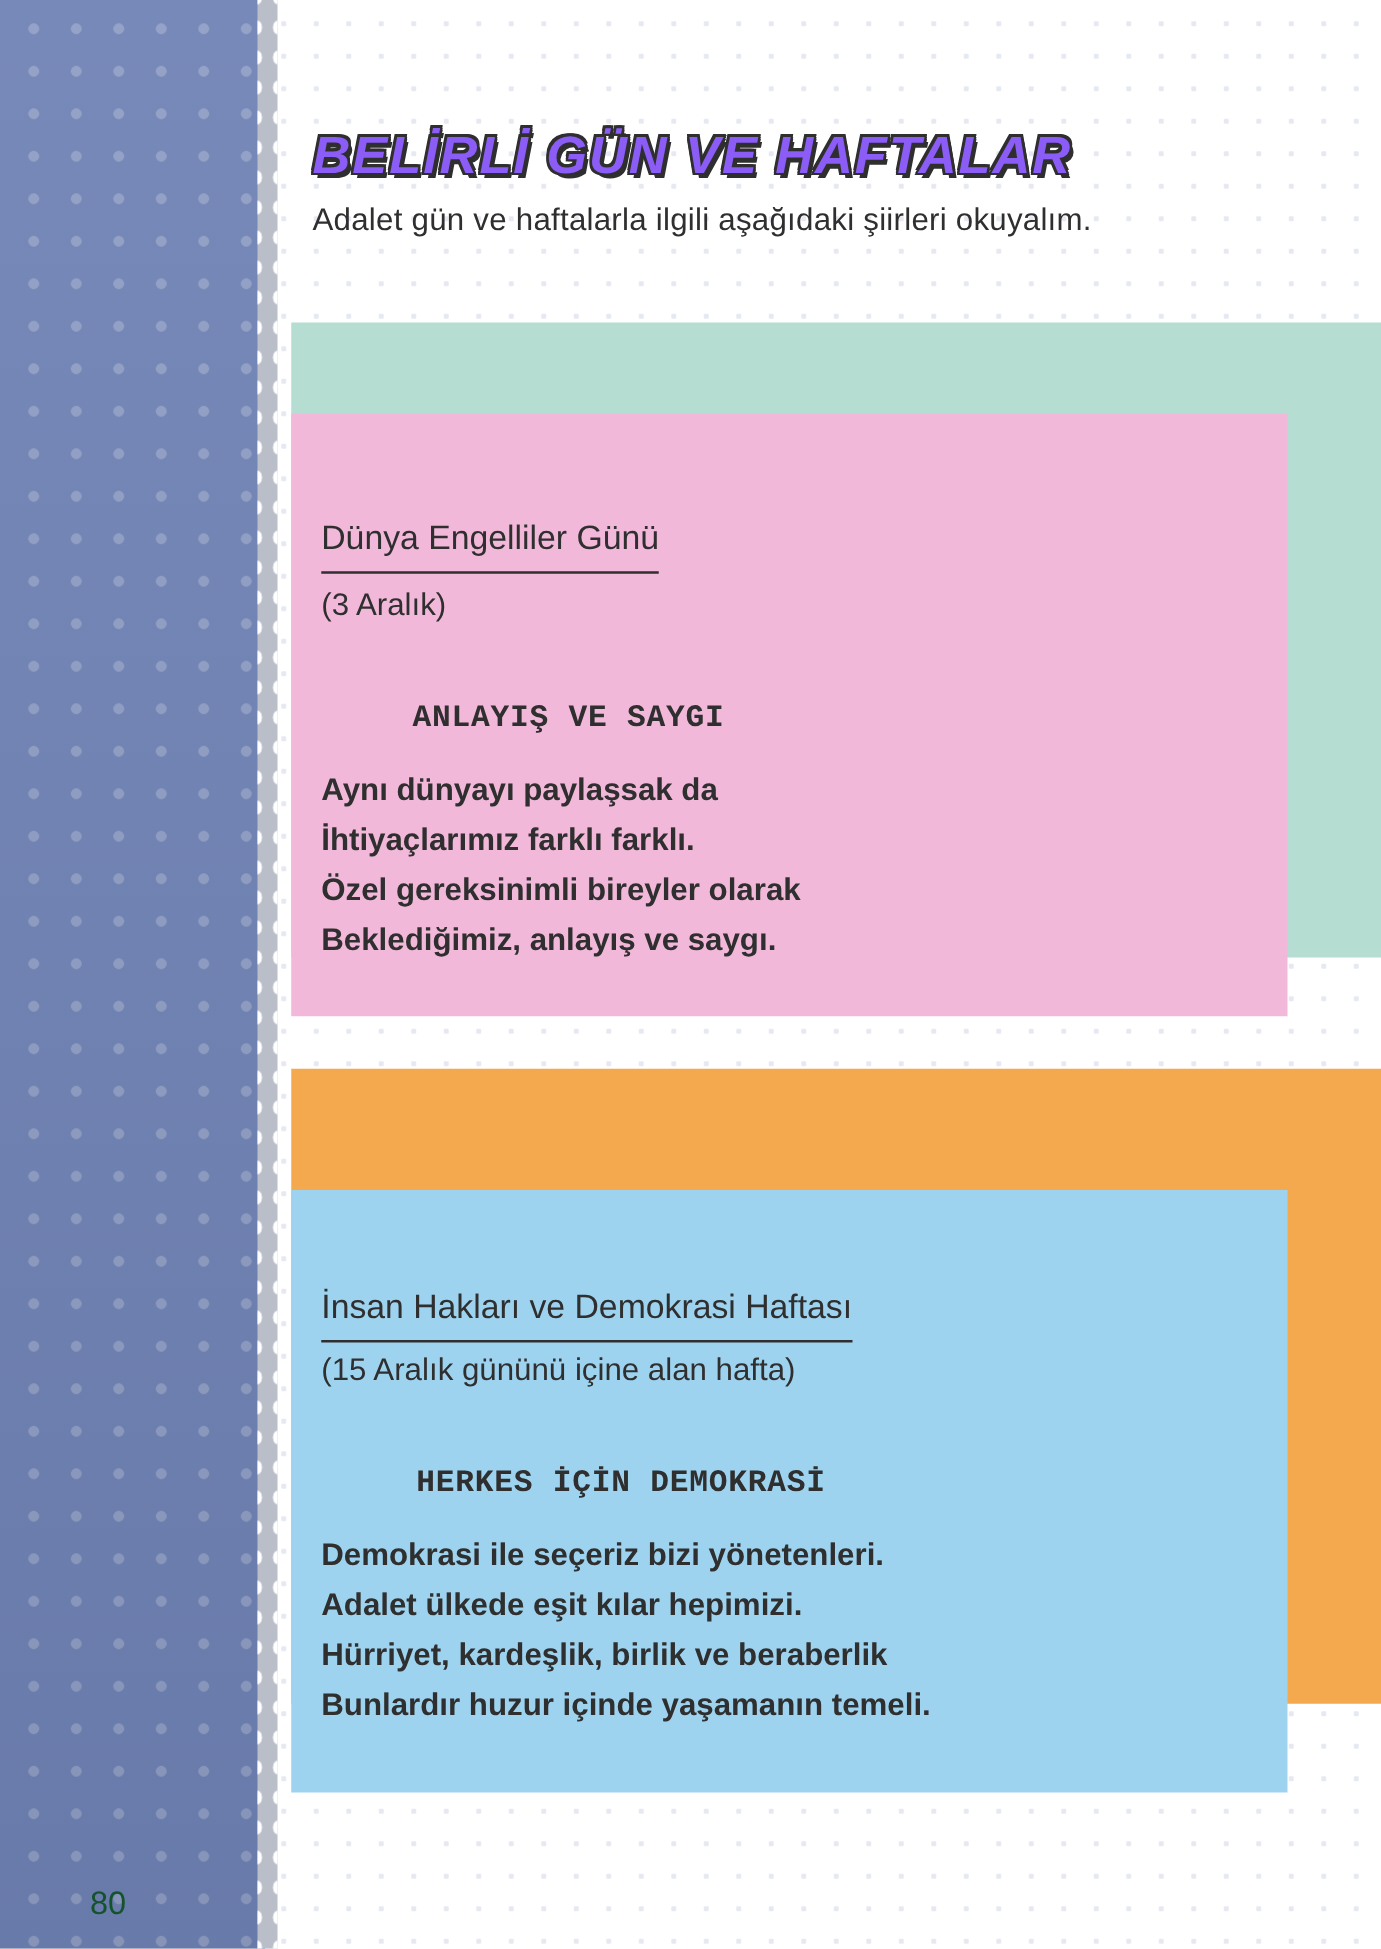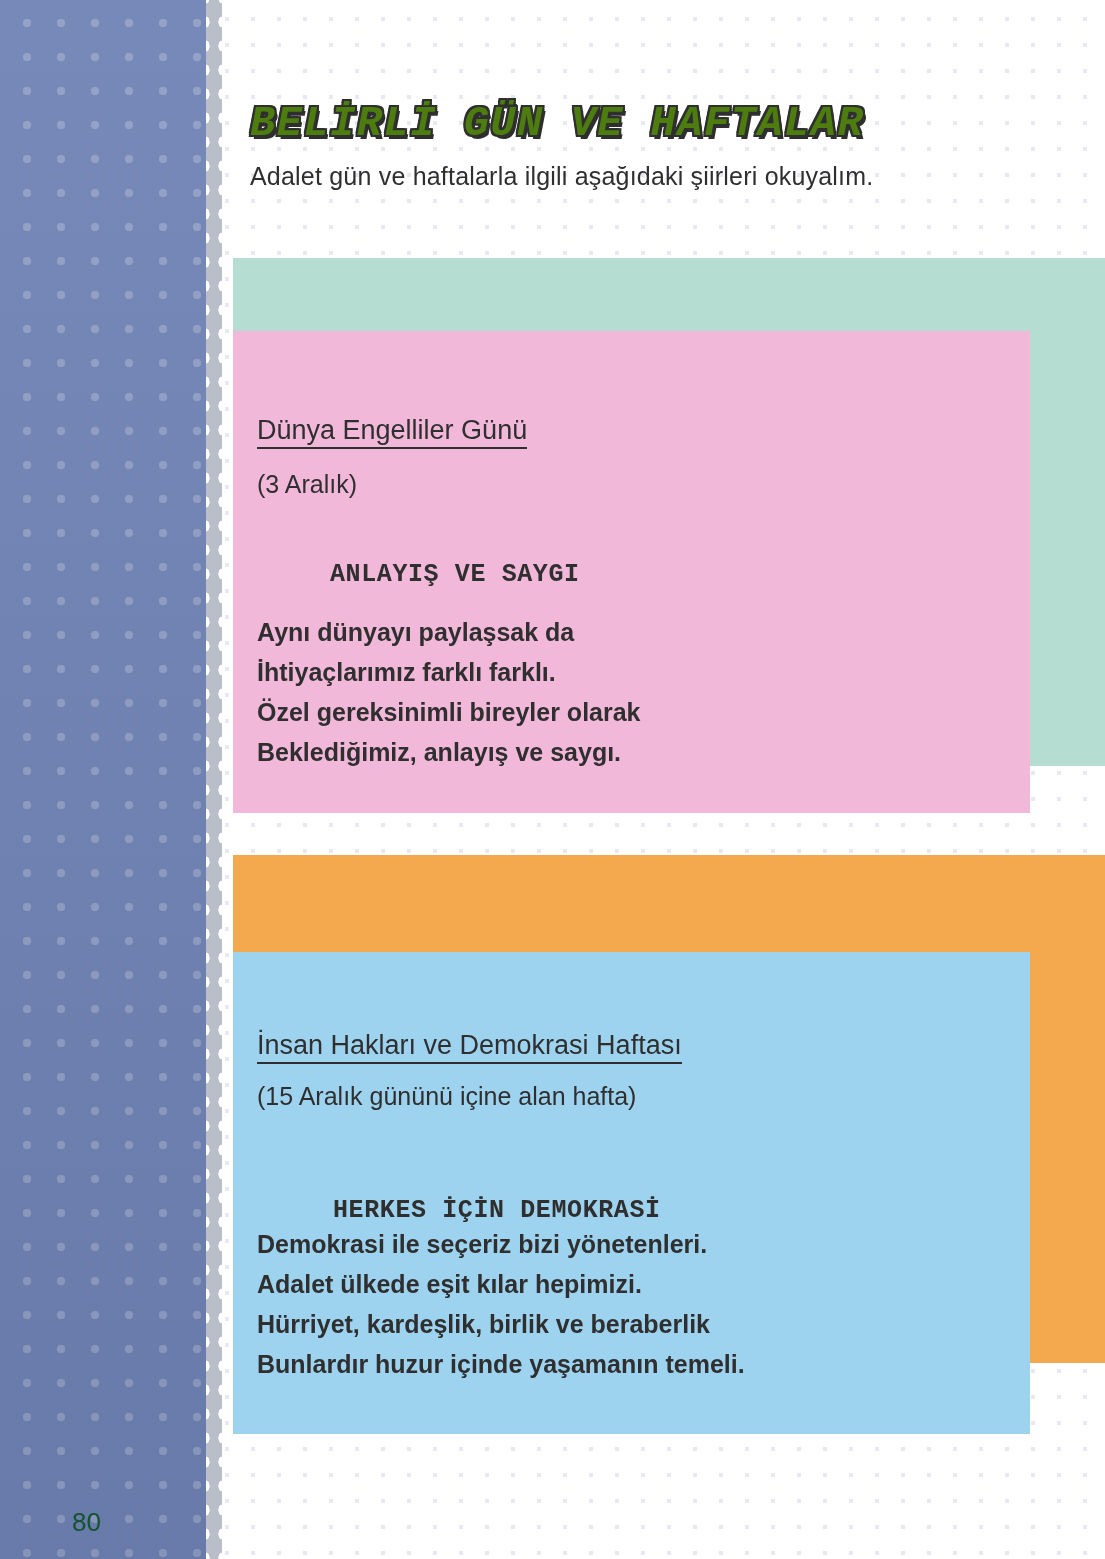--- a/index.html
+++ b/index.html
@@ -58,26 +58,26 @@
     background-image: radial-gradient(#ffffff 3.4px, transparent 3.8px);
     background-size: 16px 24px;
     background-position: 8px 10px;
   }
 
   
   .title {
     position: absolute;
     left: 250px;
     top: 100px;
-    font-family: Liberation Mono, monospace;
+    font-family: Liberation Sans, sans-serif;
     font-weight: bold;
     font-style: italic;
     font-size: 42px;
     letter-spacing: 1.5px;
-    color: #4d7c0f;
+    color: #8b5cf6;
     -webkit-text-stroke: 3px #2f2f2f;
     paint-order: stroke fill;
     text-shadow:
       -2px 0 #2f2f2f, 2px 0 #2f2f2f, 0 -2px #2f2f2f, 0 2px #2f2f2f,
       -2px -2px #2f2f2f, 2px -2px #2f2f2f, -2px 2px #2f2f2f, 2px 2px #2f2f2f,
       3px 4px 0 #2f2f2f;
     white-space: nowrap;
   }
   .subtitle {
     position: absolute;
@@ -125,21 +125,21 @@
     width: 797px;
     height: 482px;
     background: #9ed3f0;
   }
 
   .day-name {
     position: absolute;
     font-size: 27px;
     color: #2f2f2f;
     border-bottom: 2px solid #2f2f2f;
-    padding-bottom: 1px;
+    padding-bottom: 11px;
     white-space: nowrap;
   }
   .day-date {
     position: absolute;
     font-size: 25px;
     color: #2f2f2f;
     white-space: nowrap;
   }
   .poem-title {
     position: absolute;
@@ -161,21 +161,21 @@
 
   
   .c1-day   { left: 257px; top: 415px; }
   .c1-date  { left: 257px; top: 470px; }
   .c1-title { left: 330px; top: 560px; }
   .c1-body  { left: 257px; top: 612px; }
 
   
   .c2-day   { left: 257px; top: 1030px; }
   .c2-date  { left: 257px; top: 1082px; }
-  .c2-title { left: 333px; top: 1196px; }
+  .c2-title { left: 333px; top: 1172px; }
   .c2-body  { left: 257px; top: 1224px; }
 
   
   .page-number {
     position: absolute;
     left: 72px;
     top: 1507px;
     font-size: 26px;
     color: #14532d;
   }

